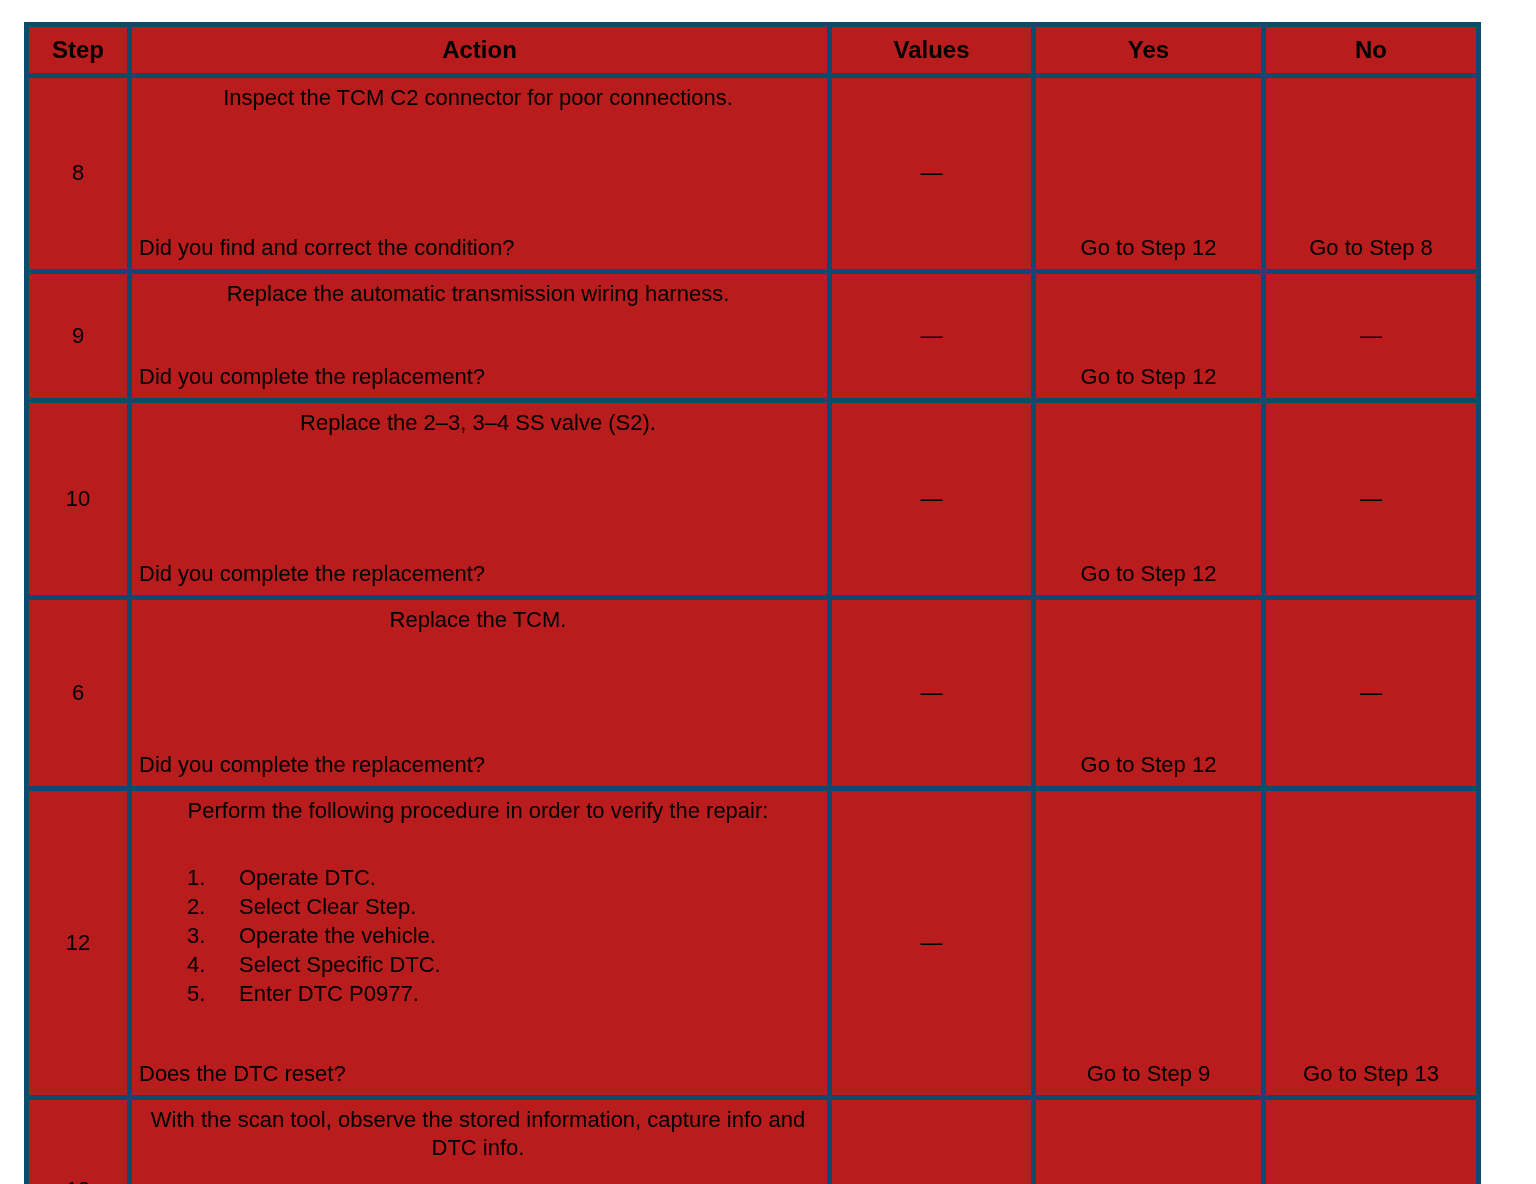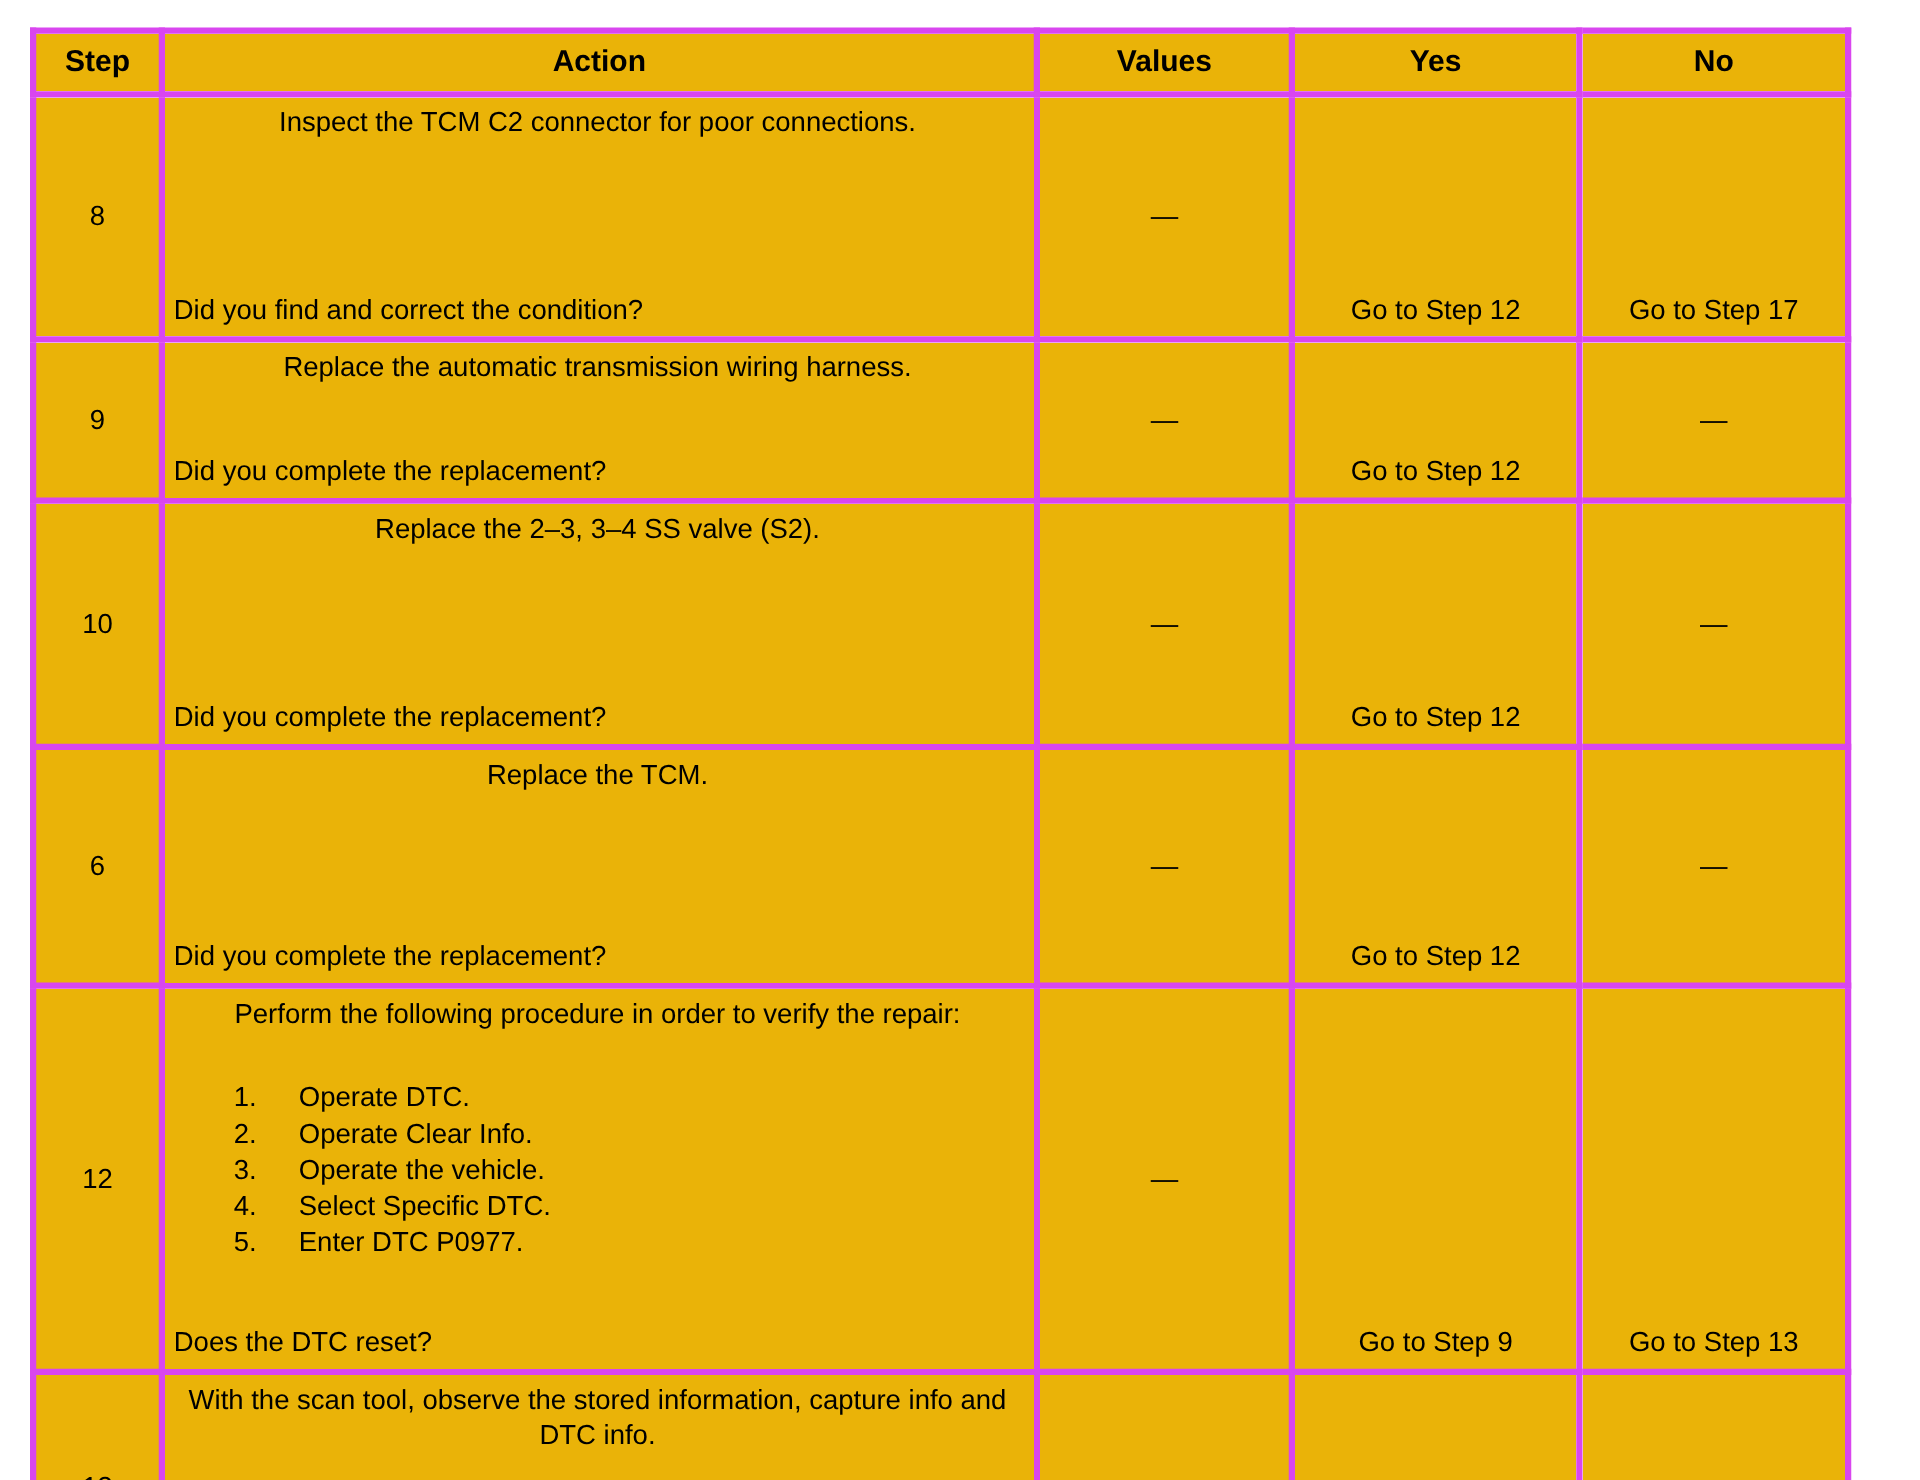--- a/index.html
+++ b/index.html
@@ -22,25 +22,25 @@
     position: absolute;
     left: 24px;
     top: 22px;
     width: 1452px;
     border-collapse: collapse;
     table-layout: fixed;
     background: #ffffff;
   }
   table.diag th,
   table.diag td {
-    border: 5px solid #d946ef;
+    border: 5px solid #0c4a6e;
     font-size: 22px;
     line-height: 1.28;
     overflow: hidden;
-    background: #eab308;
+    background: #b91c1c;
   }
   table.diag th {
     font-size: 24px;
     font-weight: bold;
     text-align: center;
     vertical-align: middle;
     height: 42px;
     padding: 2px 4px;
   }
   
@@ -121,21 +121,21 @@
     <tbody>
 
       <tr class="row-h-8">
         <td class="step-cell">8</td>
         <td class="action-cell">
           <div class="action-main">Inspect the TCM C2 connector for poor connections.</div>
           <div class="action-question">Did you find and correct the condition?</div>
         </td>
         <td class="values-cell">—</td>
         <td class="goto-cell">Go to Step 12</td>
-        <td class="goto-cell">Go to Step 17</td>
+        <td class="goto-cell">Go to Step 8</td>
       </tr>
 
       <tr class="row-h-9">
         <td class="step-cell">9</td>
         <td class="action-cell">
           <div class="action-main">Replace the automatic transmission wiring harness.</div>
           <div class="action-question">Did you complete the replacement?</div>
         </td>
         <td class="values-cell">—</td>
         <td class="goto-cell">Go to Step 12</td>
@@ -163,21 +163,21 @@
         <td class="goto-cell">Go to Step 12</td>
         <td class="dash-cell">—</td>
       </tr>
 
       <tr class="row-h-12">
         <td class="step-cell">12</td>
         <td class="action-cell">
           <div class="action-main">Perform the following procedure in order to verify the repair:</div>
           <div class="action-list">
             <div class="list-item"><span class="li-num">1.</span><span class="li-text">Operate DTC.</span></div>
-            <div class="list-item"><span class="li-num">2.</span><span class="li-text">Operate Clear Info.</span></div>
+            <div class="list-item"><span class="li-num">2.</span><span class="li-text">Select Clear Step.</span></div>
             <div class="list-item"><span class="li-num">3.</span><span class="li-text">Operate the vehicle.</span></div>
             <div class="list-item"><span class="li-num">4.</span><span class="li-text">Select Specific DTC.</span></div>
             <div class="list-item"><span class="li-num">5.</span><span class="li-text">Enter DTC P0977.</span></div>
           </div>
           <div class="action-question">Does the DTC reset?</div>
         </td>
         <td class="values-cell">—</td>
         <td class="goto-cell">Go to Step 9</td>
         <td class="goto-cell">Go to Step 13</td>
       </tr>

